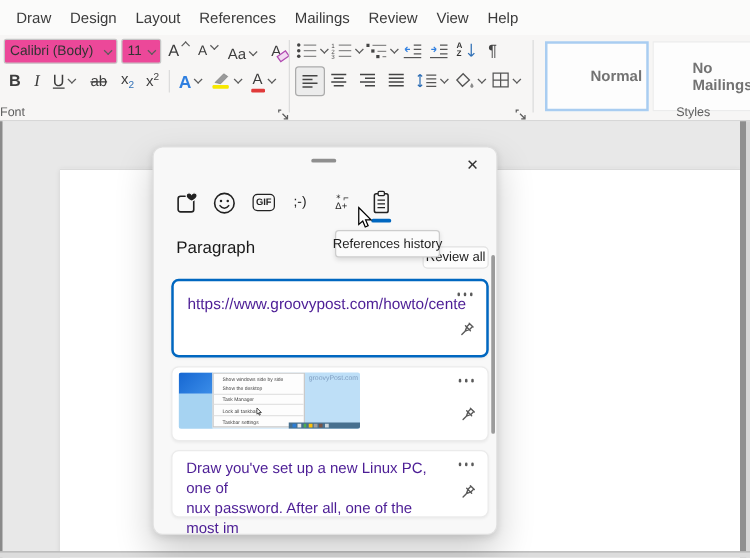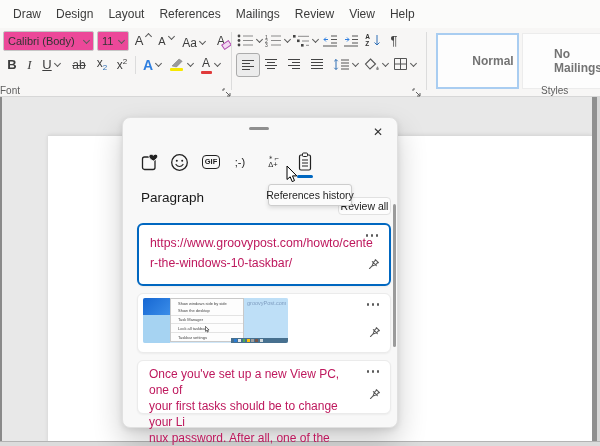--- a/index.html
+++ b/index.html
@@ -45,21 +45,21 @@
   .tooltip{position:absolute;left:145px;top:66px;width:82px;height:20px;background:#fbfbfb;border:1px solid #cdcdcd;
            border-radius:3px;box-shadow:0 2px 4px rgba(0,0,0,.12);display:flex;align-items:center;justify-content:center;
            font-size:10.5px;color:#1f1f1f;z-index:5;white-space:nowrap;}
   .ptitle{position:absolute;left:18px;top:72px;font-size:13.5px;color:#191919;}
   .clearall{position:absolute;left:215px;top:79px;width:53px;height:18px;background:#fdfdfd;border:1px solid #e1e1e1;
             border-radius:4px;display:flex;align-items:center;justify-content:center;font-size:10.5px;color:#1b1b1b;box-sizing:border-box;}
   .pscroll{position:absolute;left:270px;top:86px;width:3px;height:143px;background:#9b9b9b;border-radius:2px;}
   .card{position:absolute;left:14px;width:254px;background:#ffffff;border:1px solid #ebebeb;border-radius:6px;
         box-sizing:border-box;box-shadow:0 1px 2px rgba(0,0,0,.05);}
   .card.sel{border:2px solid #0067c0;}
-  .card-text{font-size:12.3px;color:#be185d;}
+  .card-text{font-size:12.3px;color:#4c1d95;}
   .more{position:absolute;right:11px;top:9px;display:flex;gap:2.5px;}
   .more i{width:2.5px;height:2.5px;background:#5a5a5a;border-radius:50%;}
   .pinbtn{position:absolute;right:9px;}
   .gif-box{border:1.3px solid #222;border-radius:4px;font-size:7.5px;font-weight:bold;color:#222;padding:2px 2px;line-height:1;}
   .kao{font-size:11px;color:#222;letter-spacing:0;}
   .symb{font-size:7.5px;line-height:6.5px;color:#222;text-align:center;white-space:pre;}
   
   .thumb{position:absolute;left:5px;top:4px;width:145px;height:45px;background:#cfe7f9;overflow:hidden;border-radius:2px;}
   .th-blue{position:absolute;left:0;top:0;width:27px;height:17px;background:linear-gradient(135deg,#1667d2,#3b8de8);}
   .th-blue2{position:absolute;left:0;top:17px;width:27px;height:28px;background:#a6d3f2;}
@@ -318,21 +318,20 @@
     <div class="tab-underline"></div>
 
     <div class="tooltip">References history</div>
     <div class="ptitle">Paragraph</div>
     <div class="clearall">Review all</div>
     <div class="pscroll"></div>
 
     <div class="card sel" style="top:105px;height:63px">
       <div class="card-text" style="padding:8px 34px 0 11px;line-height:20px">
         <div>https://www.groovypost.com/howto/cente</div>
-        <div>r-the-windows-10-taskbar/</div>
       </div>
       <div class="more">
           <i></i>
           <i></i>
           <i></i>
         </div>
       <div class="pinbtn" style="bottom:8px">
         <svg width="14" height="14" viewBox="0 0 14 14">
           <g transform="rotate(45 7 7)" stroke="#5a5a5a" fill="none" stroke-width="1.1" stroke-linecap="round" stroke-linejoin="round">
             <path d="M4.8 1.5h4.4M5.4 1.5v3.6M8.6 1.5v3.6M4.2 5.1h5.6M5.6 5.1L7 8.3l1.4-3.2M7 8.3V12"></path>
@@ -376,22 +375,21 @@
         <svg width="14" height="14" viewBox="0 0 14 14">
           <g transform="rotate(45 7 7)" stroke="#5a5a5a" fill="none" stroke-width="1.1" stroke-linecap="round" stroke-linejoin="round">
             <path d="M4.8 1.5h4.4M5.4 1.5v3.6M8.6 1.5v3.6M4.2 5.1h5.6M5.6 5.1L7 8.3l1.4-3.2M7 8.3V12"></path>
           </g>
         </svg>
       </div>
     </div>
 
     <div class="card" style="top:242px;height:54px">
       <div class="card-text" style="padding:5px 34px 0 11px;line-height:16px;font-size:12px">
-        <div>Once you've set up a new View PC, one of</div>
-        <div>your first tasks should be to change your Li</div>
+        <div>Draw you've set up a new Linux PC, one of</div>
         <div>nux password. After all, one of the most im</div>
       </div>
       <div class="more">
           <i></i>
           <i></i>
           <i></i>
         </div>
       <div class="pinbtn" style="bottom:7px">
         <svg width="14" height="14" viewBox="0 0 14 14">
           <g transform="rotate(45 7 7)" stroke="#5a5a5a" fill="none" stroke-width="1.1" stroke-linecap="round" stroke-linejoin="round">

